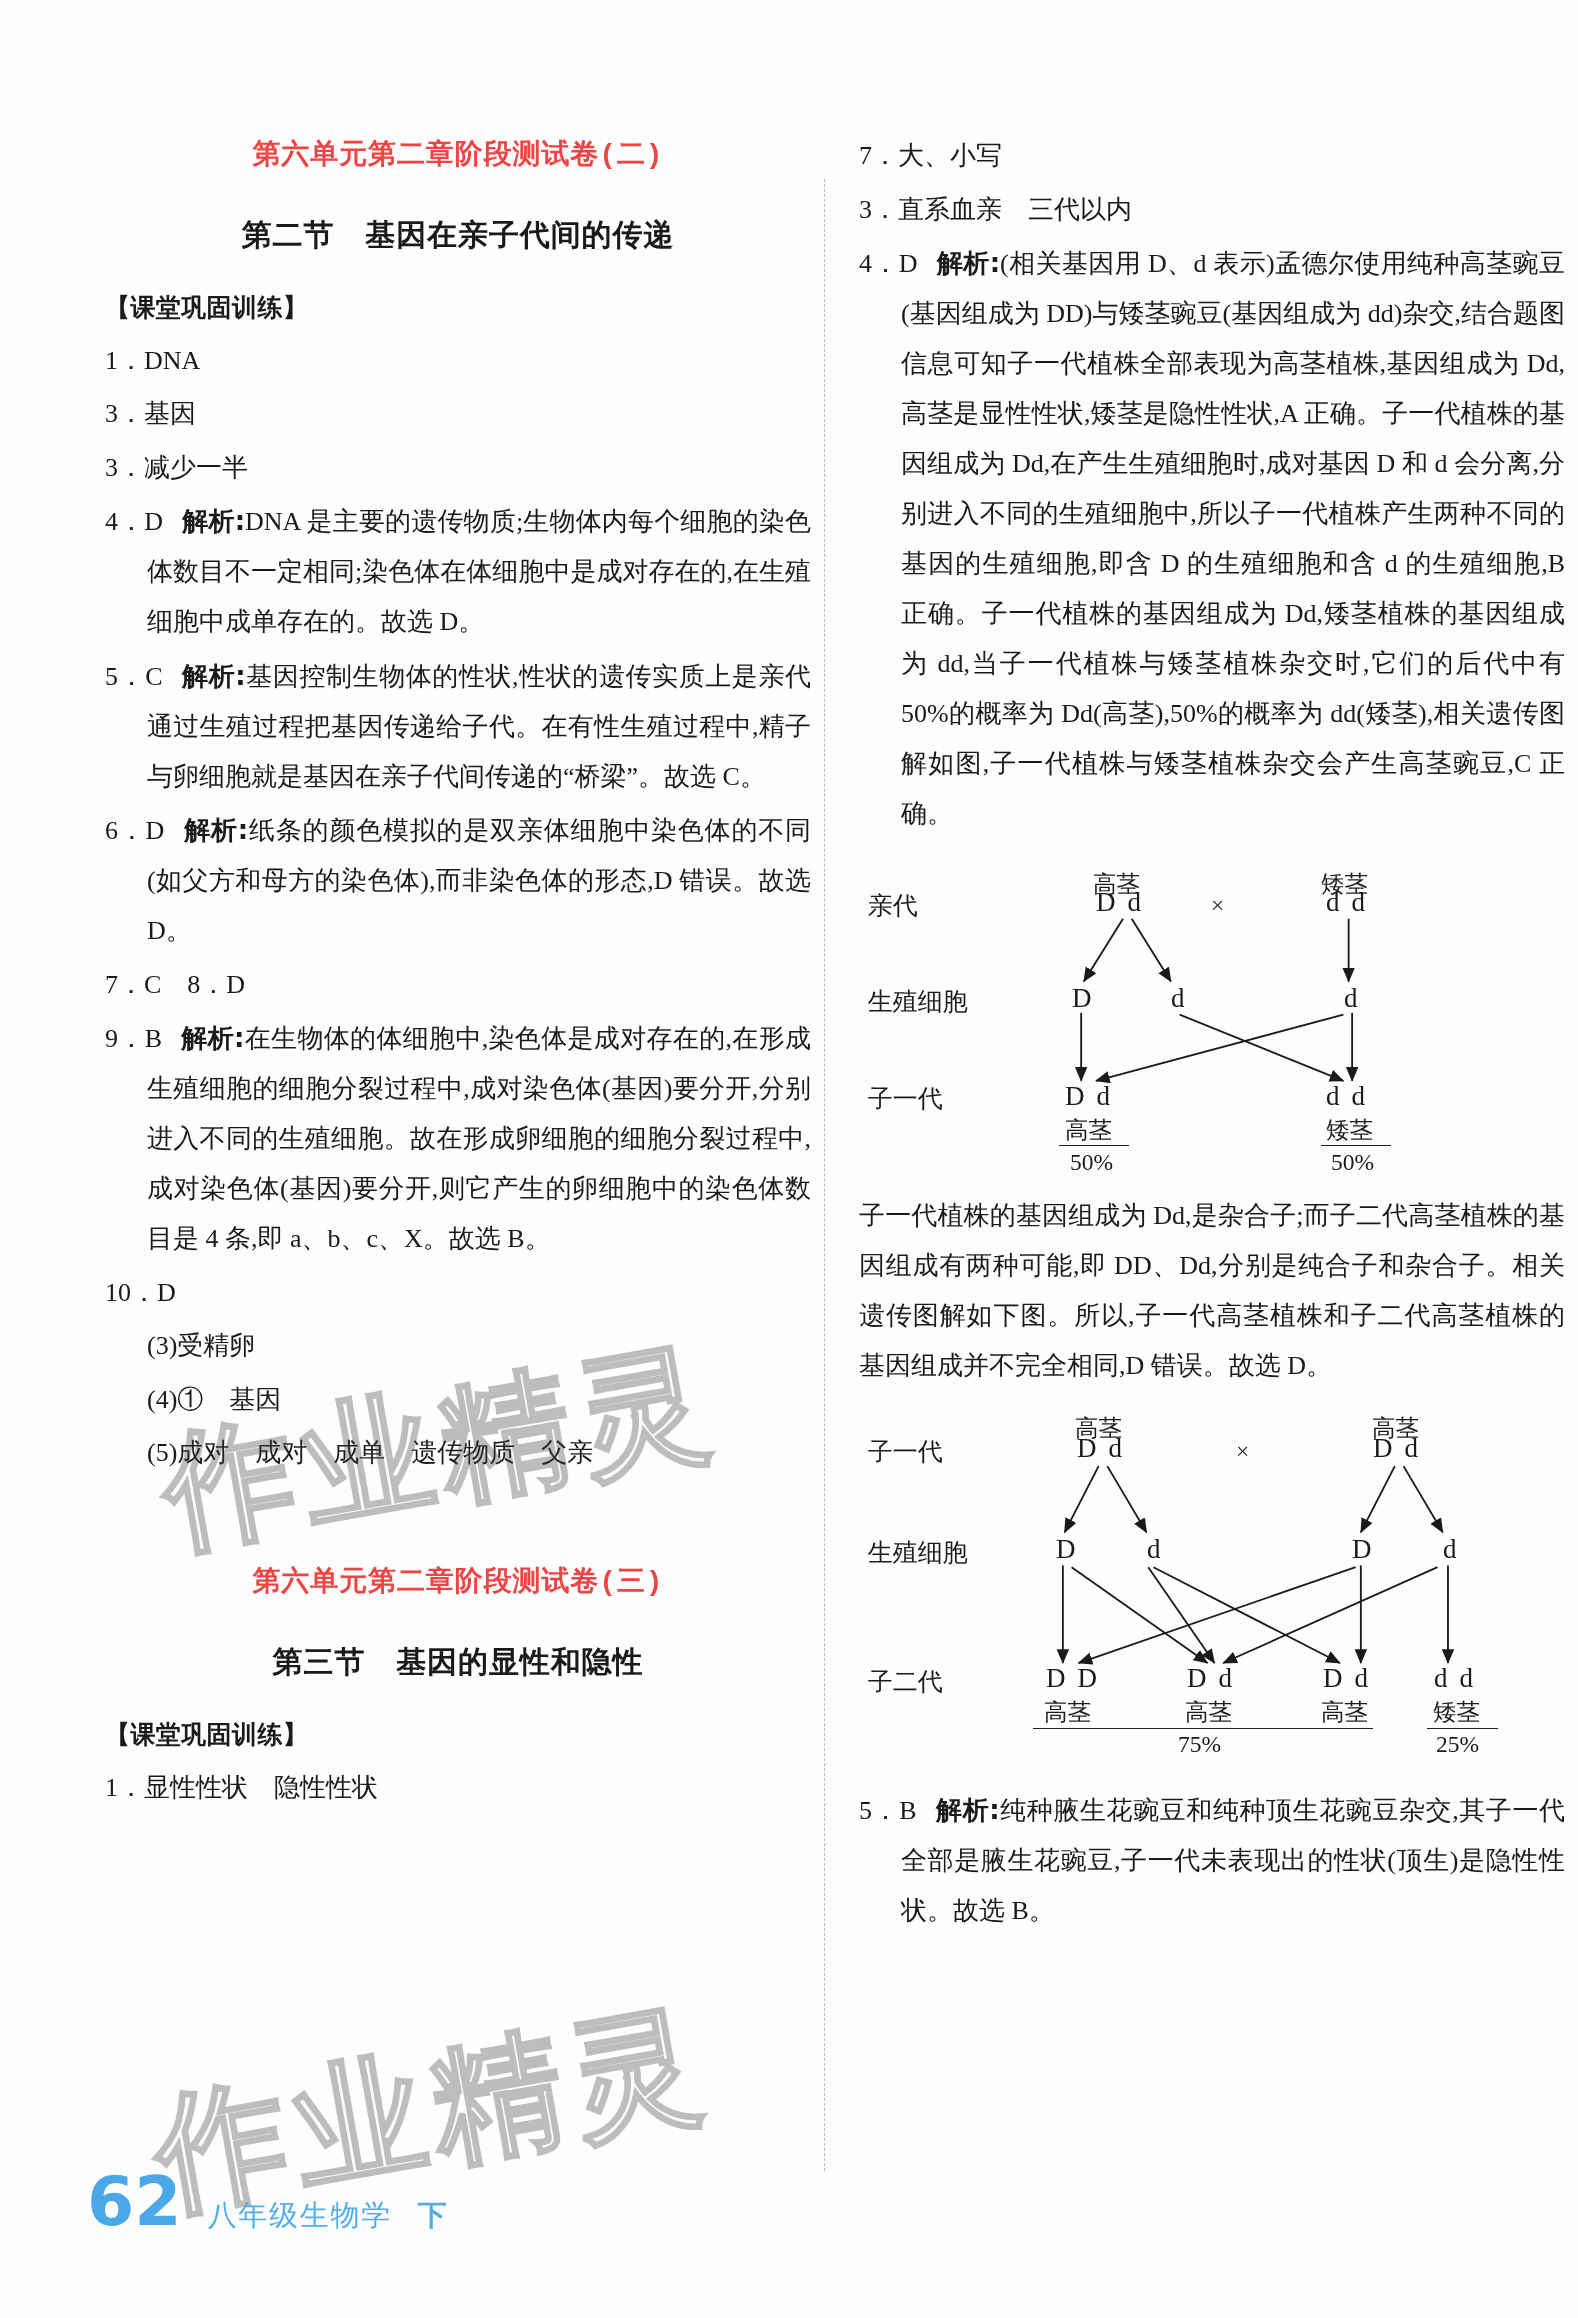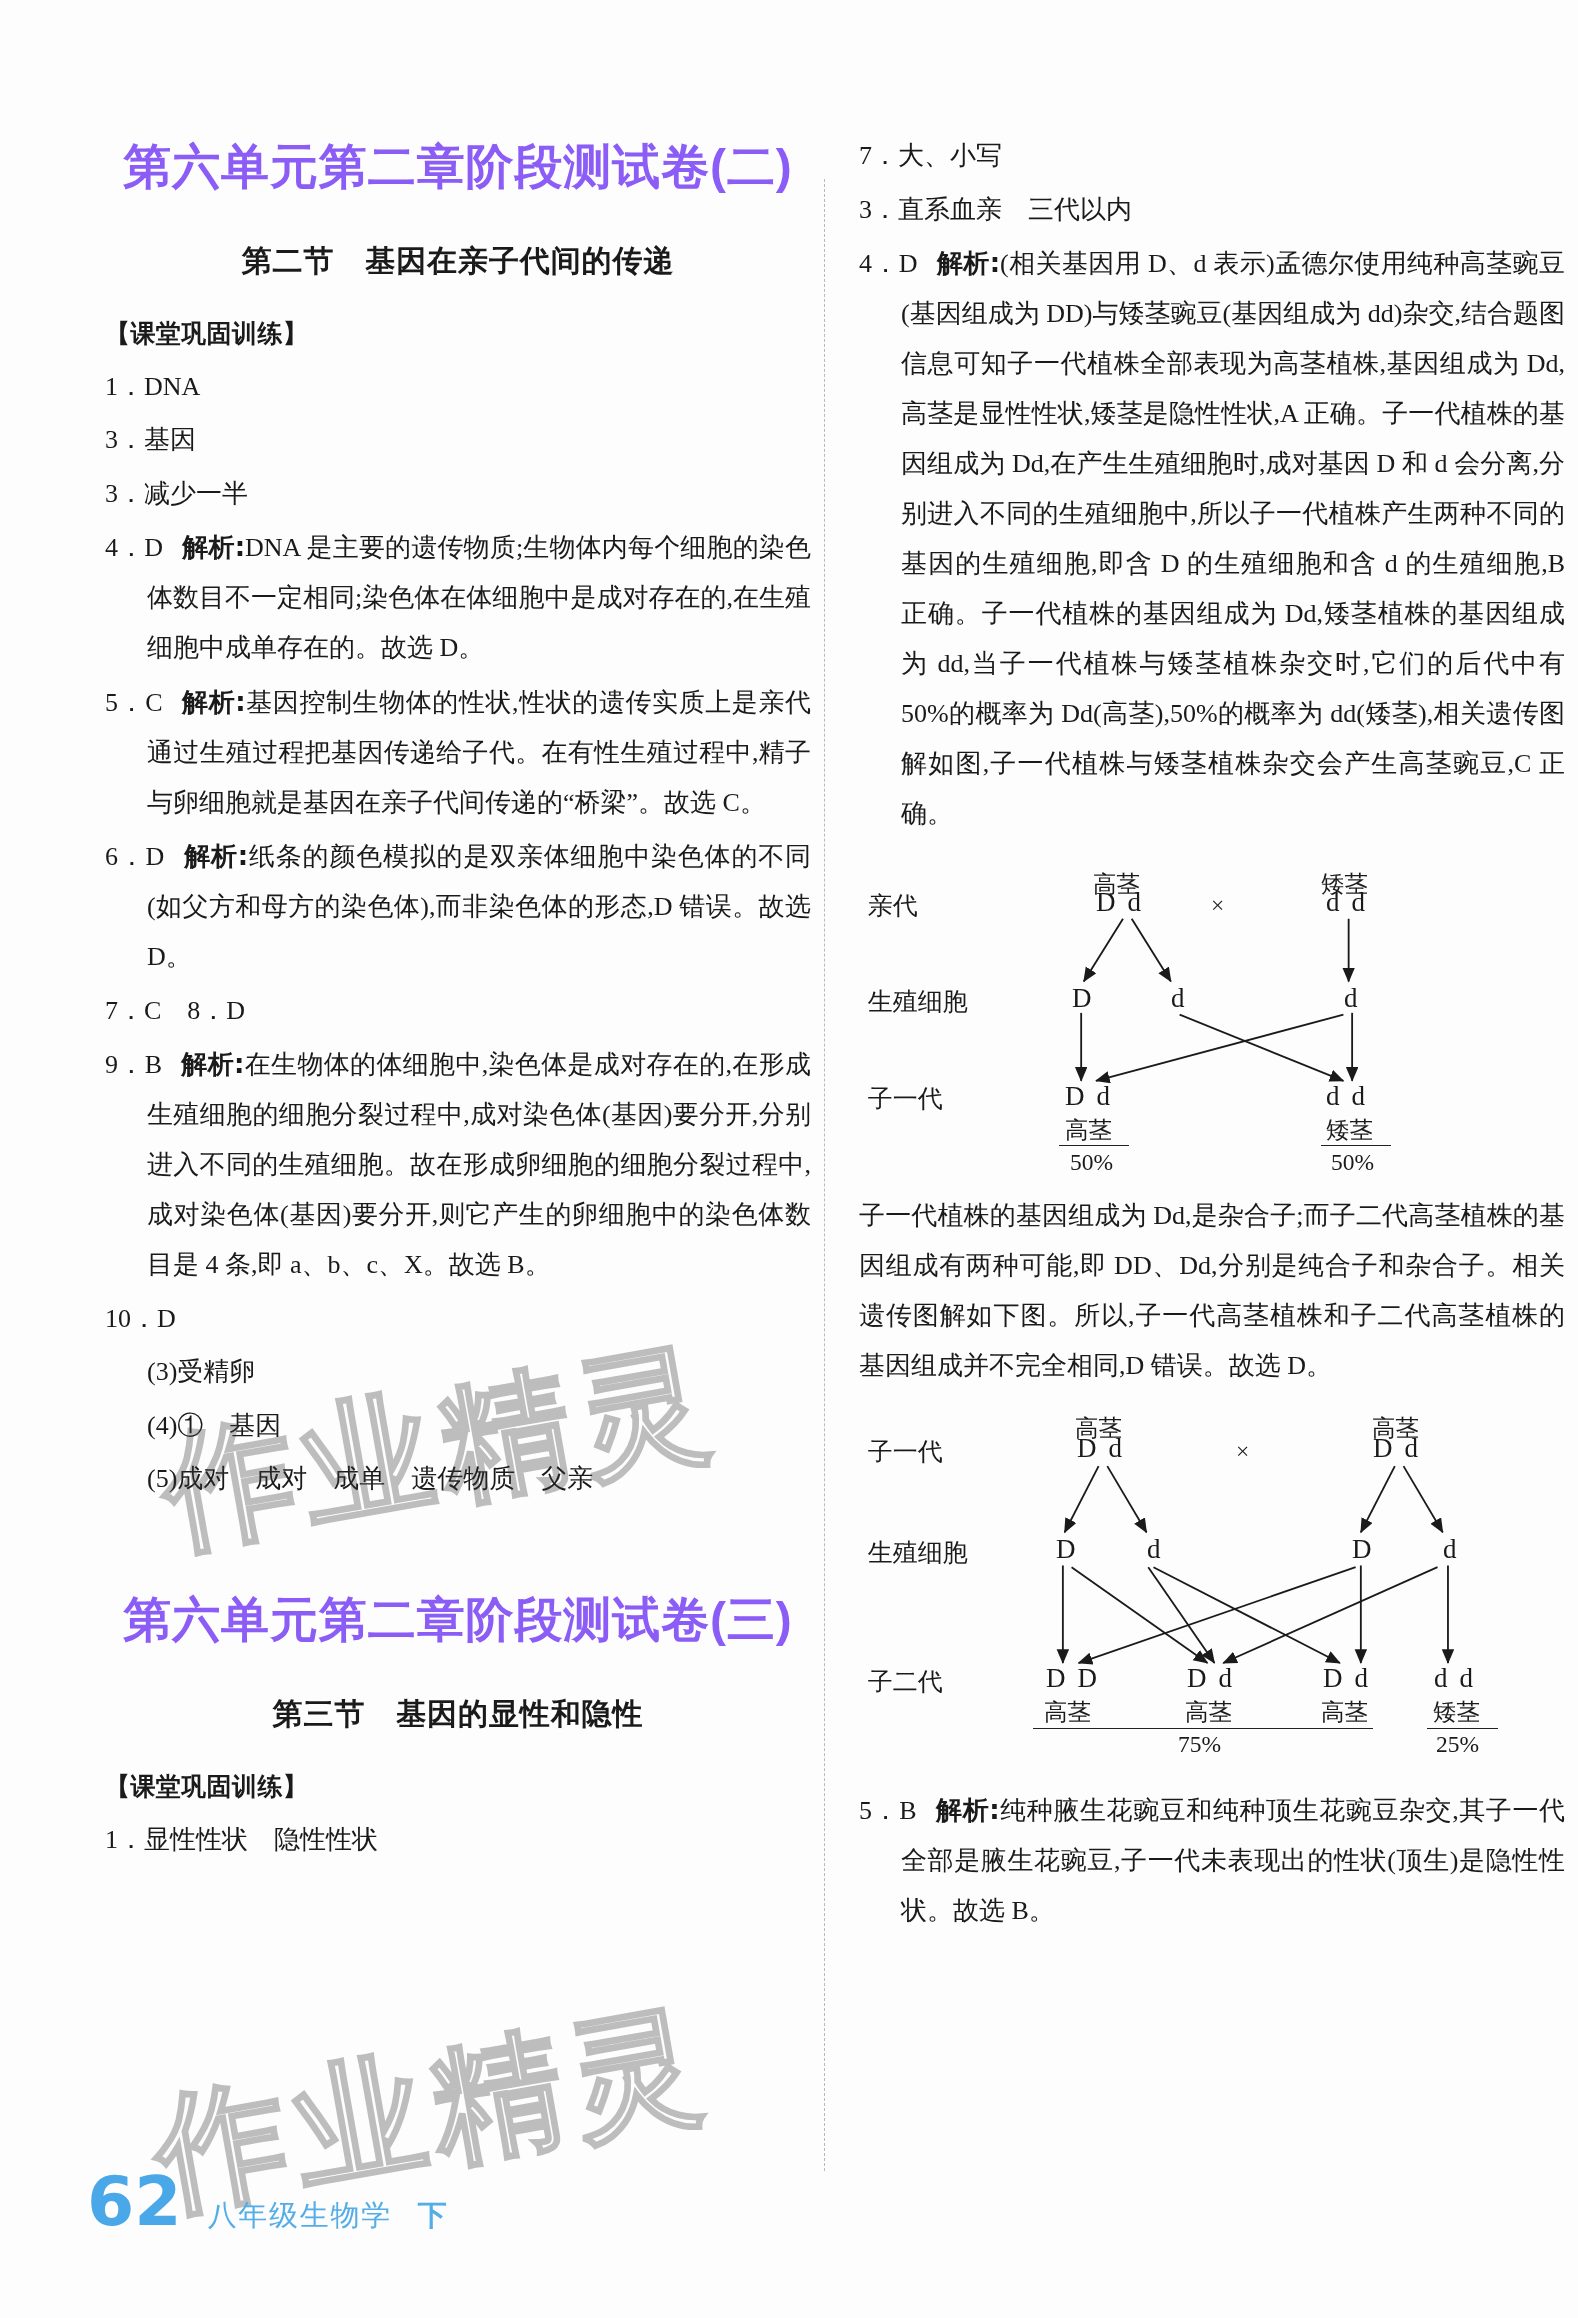--- a/index.html
+++ b/index.html
@@ -28,24 +28,24 @@
   .col-left{ left:105px; }
   .col-right{ left:859px; }
   .divider{
     position:absolute;
     left:824px; top:179px;
     width:0; height:1992px;
     border-left:1.7px dashed #b9b9b9;
   }
   
   .unit-title{
-    color:#8b5cf6;
-    font-family:Liberation Sans, sans-serif;
-    font-weight:bold;
-    font-size:48px;
+    color:#ef4444;
+    font-family:Liberation Mono, monospace;
+    font-weight:bold;
+    font-size:28px;
     letter-spacing:0.9px;
     text-align:center;
     margin:0 0 42px 0;
     padding-top:3.5px;
   }
   .section-title{
     font-family:"DejaVu Sans","Liberation Sans",sans-serif;
     font-weight:bold;
     font-size:30px;
     text-align:center;

